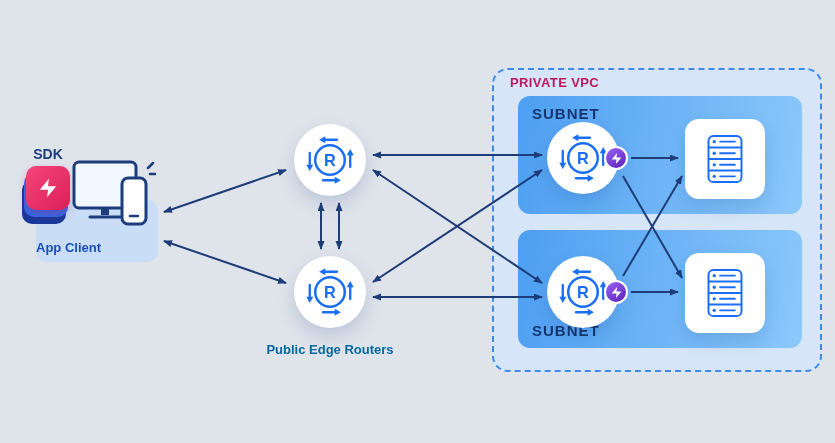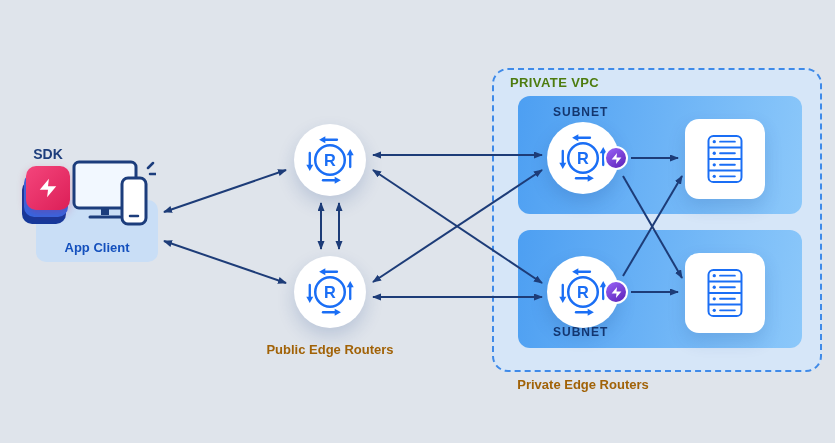--- a/index.html
+++ b/index.html
@@ -3,57 +3,57 @@
 <meta charset="utf-8">
 <style>
   html,body { margin:0; padding:0; }
   .canvas {
     position:relative; width:835px; height:443px;
     background:#dfe4eb; overflow:hidden;
     font-family:"Liberation Sans", sans-serif;
   }
   .edges { position:absolute; left:0; top:0; width:835px; height:443px; z-index:4; pointer-events:none; }
 
-  .label { position:absolute; color:#a16207; font-weight:bold; font-size:13px; text-align:center; z-index:3; }
+  .label { position:absolute; color:#0369a1; font-weight:bold; font-size:13px; text-align:center; z-index:3; }
 
   
   .sdk-label { position:absolute; left:22px; top:146px; width:52px; text-align:center;
                font-weight:bold; font-size:14px; color:#1c3d7c; z-index:3; }
   .sdk-icon { position:absolute; left:22px; top:166px; width:56px; height:62px; z-index:3; }
   .sdk-card { position:absolute; width:44px; height:44px; border-radius:10px; }
   .c3 { left:0; top:14px; background:#16399b; }
   .c2 { left:2px; top:7px; background:#2f6ae8; }
   .c1 { left:4px; top:0; background:linear-gradient(135deg,#f4457c,#dc1f57);
         display:flex; align-items:center; justify-content:center;
         box-shadow:0 4px 10px rgba(190,20,80,.28); }
   .c1 svg { width:22px; height:22px; }
 
   .app-box { position:absolute; left:36px; top:200px; width:122px; height:62px;
              background:#c9def6; border-radius:10px; z-index:2; }
-  .app-label { position:absolute; bottom:7px; width:100%; text-align:center;
+  .app-label { position:absolute; bottom:7px; width:100%; text-align:left;
                color:#1450bd; font-weight:bold; font-size:13px; }
   .devices { position:absolute; left:70px; top:156px; z-index:3; }
 
   
   .router-circle { position:absolute; width:72px; height:72px; border-radius:50%;
     background:#ffffff; box-shadow:0 8px 18px rgba(21,61,134,.18);
     display:flex; align-items:center; justify-content:center; z-index:3; }
   .router-circle svg { width:56px; height:56px; }
 
   
   .vpc-box { position:absolute; left:492px; top:68px; width:330px; height:304px;
     border:2px dashed #3f8ae8; border-radius:16px; background:#d6e6f8;
     z-index:1; box-sizing:border-box; }
   .vpc-title { position:absolute; left:16px; top:5px; font-size:13px; font-weight:bold;
-    color:#4d7c0f; letter-spacing:.4px; }
+    color:#be185d; letter-spacing:.4px; }
   .subnet { position:absolute; left:24px; width:284px; height:118px; border-radius:12px;
     background:linear-gradient(100deg,#4d9ff2,#8cc8fa); }
   .subnet-top { top:26px; } .subnet-bottom { top:160px; }
-  .subnet-label { position:absolute; left:14px; font-size:12px; font-weight:bold;
-    color:#14366f; letter-spacing:1px;margin-left:21px; }
+  .subnet-label { position:absolute; left:14px; font-size:15px; font-weight:bold;
+    color:#14366f; letter-spacing:1px; }
   .subnet-top .subnet-label { top:9px; }
   .subnet-bottom .subnet-label { bottom:9px; }
 
   .badge { position:absolute; width:24px; height:24px; border-radius:50%;
     background:linear-gradient(145deg,#9a63f8,#5b21b6); border:2px solid #ffffff;
     z-index:5; display:flex; align-items:center; justify-content:center; box-sizing:border-box; }
   .badge svg { width:13px; height:13px; }
 
   .server-card { position:absolute; width:80px; height:80px; background:#ffffff;
     border-radius:14px; box-shadow:0 8px 18px rgba(21,61,134,.16);
@@ -244,15 +244,14 @@
       </g>
       <g stroke="#1a6ef5" stroke-width="2.2" stroke-linecap="round">
         <line x1="34" y1="19" x2="52" y2="19"></line>
           <line x1="34" y1="33" x2="52" y2="33"></line>
         <line x1="34" y1="47" x2="52" y2="47"></line>
           <line x1="34" y1="61" x2="52" y2="61"></line>
       </g>
     </svg>
   </div>
 
-  <div class="label" style="left:493px; top:377px; width:180px;">Private Edge Routers</div>
 
 </div>
 
 </body></html>

